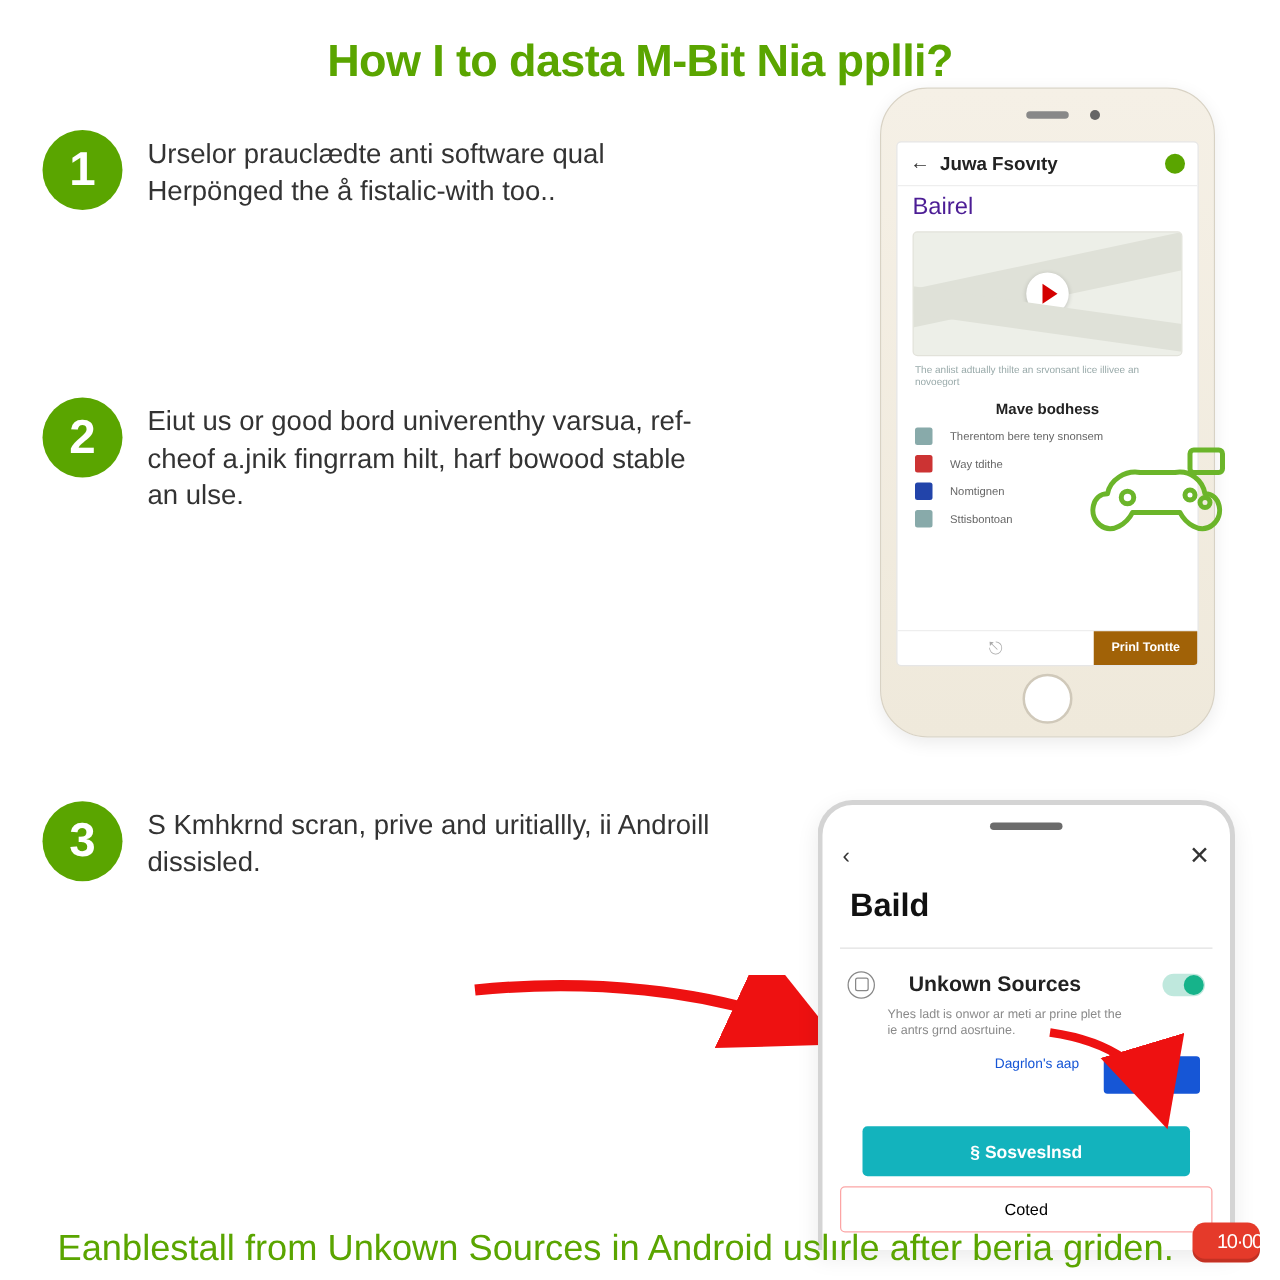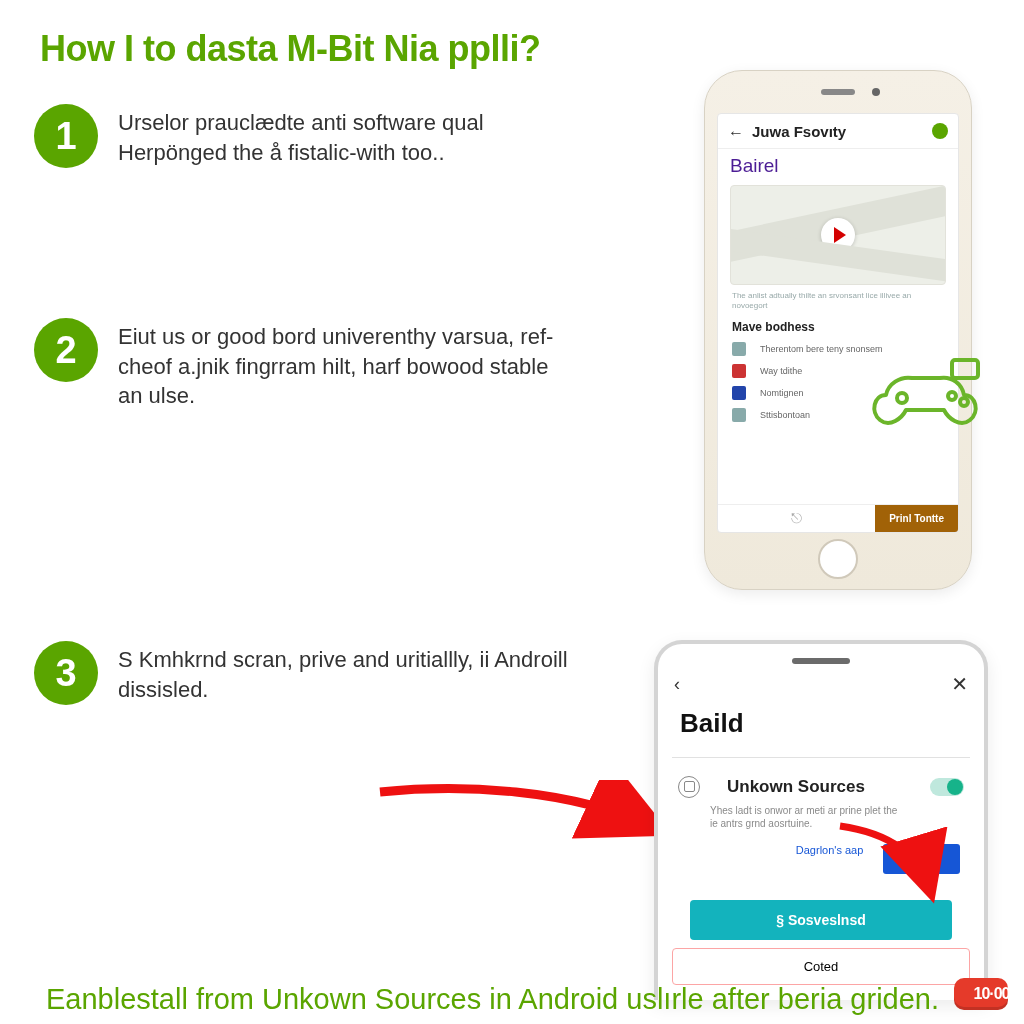--- a/index.html
+++ b/index.html
@@ -10,20 +10,21 @@
     font-family: -apple-system, Helvetica, Arial, sans-serif;
     position: relative;
     overflow: hidden;
   }
   .page-title {
     font-size: 36px;
     font-weight: 700;
     color: #5aa500;
     padding: 28px 40px 24px 40px;
     letter-spacing: -0.5px;
+    text-align: center;
   }
   .steps-col {
     position: absolute;
     left: 34px;
     top: 104px;
     width: 600px;
   }
   .step {
     display: flex;
     align-items: flex-start;
@@ -112,21 +113,21 @@
     box-shadow:0 1px 4px rgba(0,0,0,.2);
   }
   .p1-map .play::after{
     content:""; display:block; width:0;height:0;
     border-left:12px solid #d40000;
     border-top:8px solid transparent;
     border-bottom:8px solid transparent;
     margin-left:3px;
   }
   .p1-caption{ font-size:8px; color:#9aa; padding:4px 14px 6px; line-height:1.2;}
-  .p1-list{ padding:0 8px;}
+  .p1-list{ padding:0 8px;text-align:center;}
   .p1-list-title{ font-size:12px; font-weight:700; padding:4px 6px; color:#222;}
   .p1-row{
     display:flex; align-items:center; gap:14px;
     padding:4px 6px; font-size:9px; color:#666;
   }
   .p1-row .sw{ width:14px;height:14px; background:#8aa; border-radius:2px;}
   .p1-row:nth-child(3) .sw{background:#c33;}
   .p1-row:nth-child(4) .sw{background:#24a;}
   .p1-footer{
     margin-top:auto; display:flex; border-top:1px solid #eee;
@@ -228,21 +229,21 @@
     position:absolute;
     left:0; right:0; bottom:8px;
     text-align:left;
     padding-left:46px;
     font-size:29px;
     color:#5aa500;
   }
   .badge{
     position:absolute; right:16px; bottom:14px;
     width:54px;height:32px;border-radius:10px;
-    background:#e53a2a;color:#fff;font-weight:700;font-size:16px;
+    background:#e53a2a;color:#fff;font-weight:400;font-size:16px;
     display:flex;align-items:center;justify-content:center;
     letter-spacing:-1px;
     box-shadow: inset 0 -3px 0 rgba(0,0,0,.15);
     padding-left: 21px;
   }
 </style>
 </head>
 <body>
 
 <h1 class="page-title">How I to dasta M-Bit Nia pplli?</h1>

